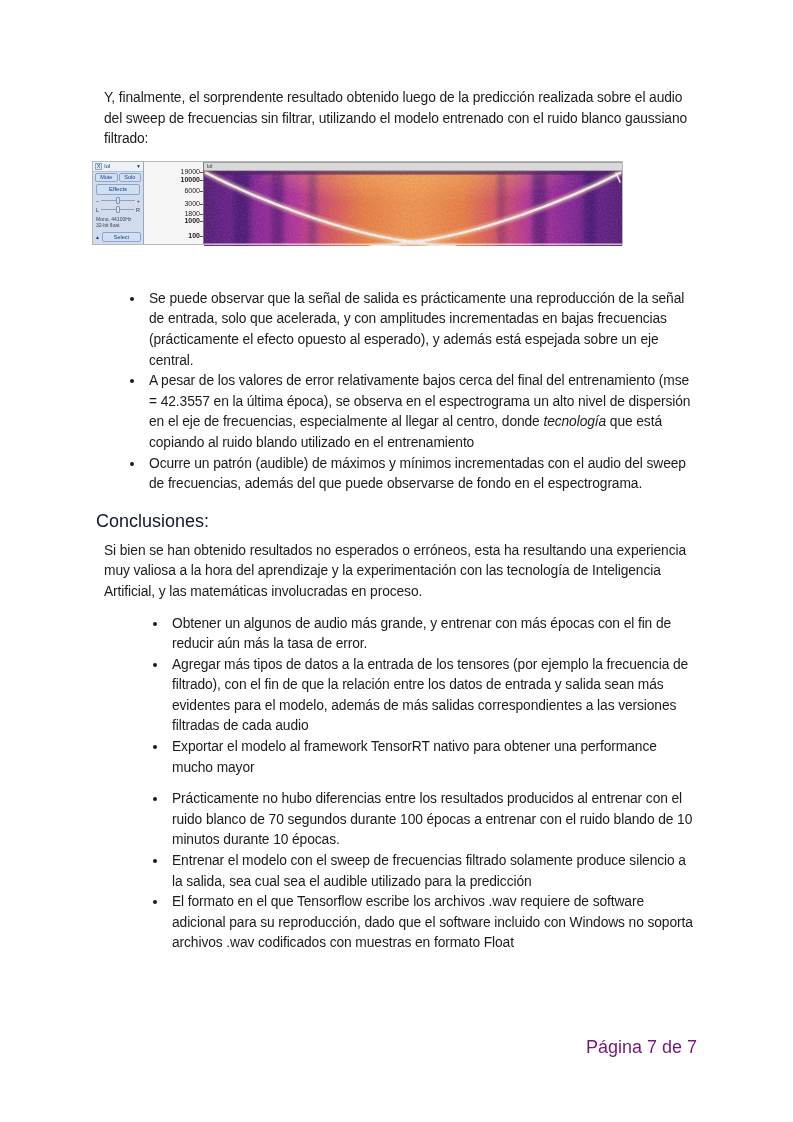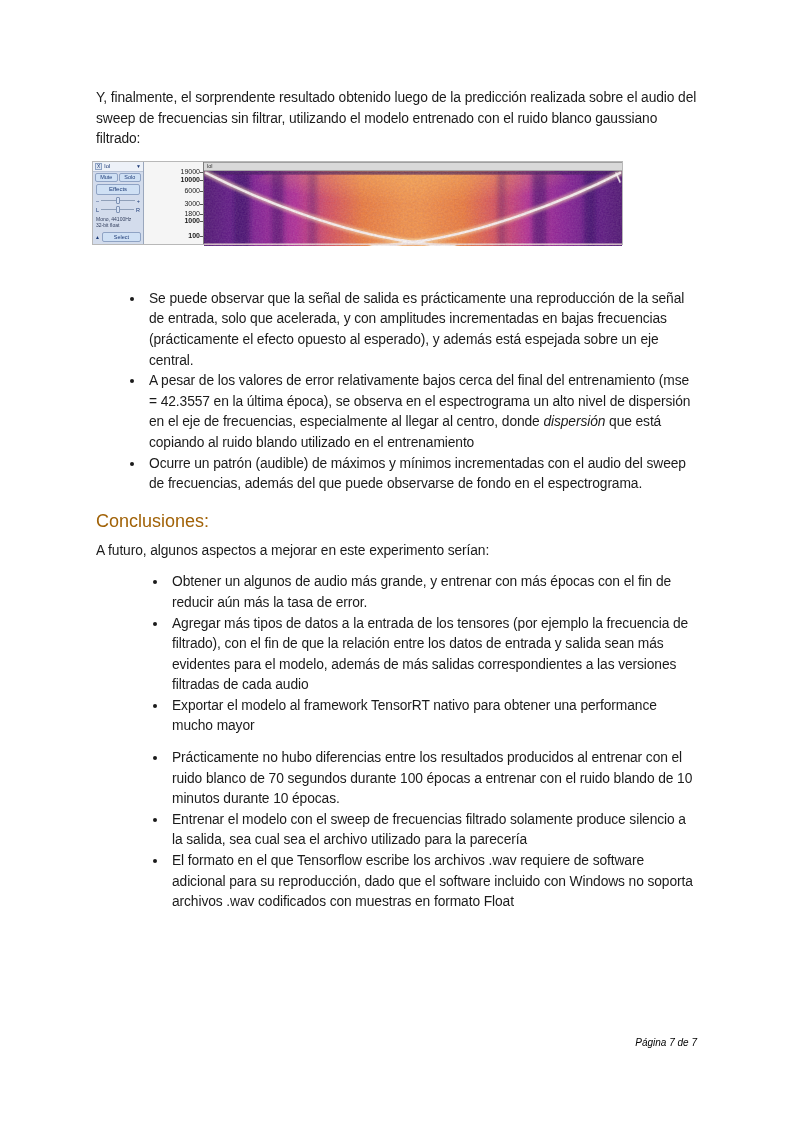--- a/index.html
+++ b/index.html
@@ -1,25 +1,25 @@
 <!DOCTYPE html>
 <html><head>
 <meta charset="utf-8">
 <style>
   * { margin:0; padding:0; box-sizing:border-box; }
   html,body { width:793px; height:1122px; background:#ffffff; }
   body { font-family:"Liberation Sans", sans-serif; color:#1b1b1b; position:relative; overflow:hidden; }
   .content { position:relative; padding:88px 96px 0 96px; width:793px; }
-  p { font-size:13.8px; line-height:20.6px; margin:0 0 11px 0; letter-spacing:-0.1px; }
+  p { font-size:13.8px; line-height:20.6px; margin:0 0 11px 8px; letter-spacing:-0.1px; }
   ul { list-style:disc; margin:0 0 11px 0; padding-left:49px; }
   ul.level2 { padding-left:72px; }
   li { font-size:13.8px; line-height:20.6px; letter-spacing:-0.1px; padding-left:4px; }
   li em { font-style:italic; }
   h1.conclusions { font-size:18px; font-weight:400; line-height:24px; margin:14px 0 8px 0; }
-  .footer { position:absolute; top:1037px; right:96px; font-size:10px; color:#000000;font-style:italic; }
+  .footer { position:absolute; top:1037px; right:96px; font-size:18px; color:#701a75; }
 
   
   .shot { display:flex; width:531px; height:84px; margin:2px 0 44px -4px; border:1px solid #b8b8b8; background:#e8e8e8; }
   .track-panel { width:51px; background:#d3dcec; border-right:1px solid #9aa7bd; display:flex; flex-direction:column; font-family:"Liberation Sans",sans-serif; color:#1e3c78; }
   .tp-header { display:flex; align-items:center; gap:2px; font-size:6px; padding:1px 2px; background:#edf1f8; border-bottom:1px solid #b7c2d6; }
   .tp-header .xbox { border:1px solid #8fa3c4; padding:0 1px; line-height:5px; font-size:5px; background:#dde6f3; }
   .tp-header .tname { flex:1; }
   .tp-header .caret { font-size:5px; }
   .tp-btnrow { display:flex; gap:1px; padding:1px 2px 0 2px; }
   .tp-btn { flex:1; text-align:center; font-size:5.5px; line-height:7px; background:#cfe0f4; border:1px solid #8fa3c4; border-radius:2px; color:#1e3c78; }
@@ -169,44 +169,44 @@
         </svg>
       </div>
     </div>
   </div>
 
 
   <ul>
 
       <li><span>Se puede observar que la señal de salida es prácticamente una reproducción de la señal de entrada, solo que acelerada, y con amplitudes incrementadas en bajas frecuencias (prácticamente el efecto opuesto al esperado), y además está espejada sobre un eje central.</span><em></em><span></span></li>
 
-      <li><span>A pesar de los valores de error relativamente bajos cerca del final del entrenamiento (mse = 42.3557 en la última época), se observa en el espectrograma un alto nivel de dispersión en el eje de frecuencias, especialmente al llegar al centro, donde </span><em>dispersión</em><span> que está copiando al ruido blando utilizado en el entrenamiento</span></li>
+      <li><span>A pesar de los valores de error relativamente bajos cerca del final del entrenamiento (mse = 42.3557 en la última época), se observa en el espectrograma un alto nivel de dispersión en el eje de frecuencias, especialmente al llegar al centro, donde </span><em>tecnología</em><span> que está copiando al ruido blando utilizado en el entrenamiento</span></li>
 
       <li><span>Ocurre un patrón (audible) de máximos y mínimos incrementadas con el audio del sweep de frecuencias, además del que puede observarse de fondo en el espectrograma.</span><em></em><span></span></li>
     </ul>
 
-  <h1 class="conclusions" style="color: #a16207;">Conclusiones:</h1>
-
-
-  <p>A futuro, algunos aspectos a mejorar en este experimento serían:</p>
+  <h1 class="conclusions" style="color: #0f172a;">Conclusiones:</h1>
+
+  <p>Si bien se han obtenido resultados no esperados o erróneos, esta ha resultando una experiencia muy valiosa a la hora del aprendizaje y la experimentación con las tecnología de Inteligencia Artificial, y las matemáticas involucradas en proceso.</p>
+
 
   <ul class="level2">
 
       <li><span>Obtener un algunos de audio más grande, y entrenar con más épocas con el fin de reducir aún más la tasa de error.</span><em></em><span></span></li>
 
       <li><span>Agregar más tipos de datos a la entrada de los tensores (por ejemplo la frecuencia de filtrado), con el fin de que la relación entre los datos de entrada y salida sean más evidentes para el modelo, además de más salidas correspondientes a las versiones filtradas de cada audio</span><em></em><span></span></li>
 
       <li><span>Exportar el modelo al framework TensorRT nativo para obtener una performance mucho mayor</span><em></em><span></span></li>
     </ul>
 
 
   <ul class="level2">
 
       <li><span>Prácticamente no hubo diferencias entre los resultados producidos al entrenar con el ruido blanco de 70 segundos durante 100 épocas a entrenar con el ruido blando de 10 minutos durante 10 épocas.</span><em></em><span></span></li>
 
-      <li><span>Entrenar el modelo con el sweep de frecuencias filtrado solamente produce silencio a la salida, sea cual sea el archivo utilizado para la parecería</span><em></em><span></span></li>
+      <li><span>Entrenar el modelo con el sweep de frecuencias filtrado solamente produce silencio a la salida, sea cual sea el audible utilizado para la predicción</span><em></em><span></span></li>
 
       <li><span>El formato en el que Tensorflow escribe los archivos .wav requiere de software adicional para su reproducción, dado que el software incluido con Windows no soporta archivos .wav codificados con muestras en formato Float</span><em></em><span></span></li>
     </ul>
 
 </div>
 
 <div class="footer">Página 7 de 7</div>
 
 </body></html>

